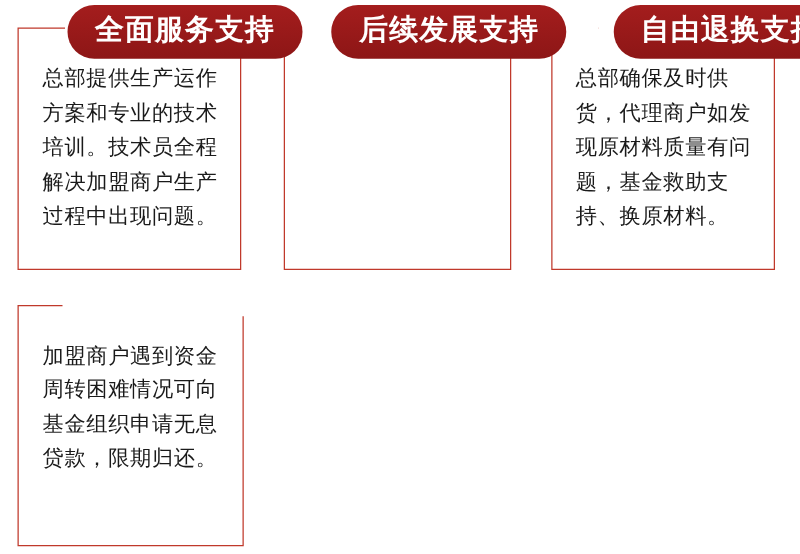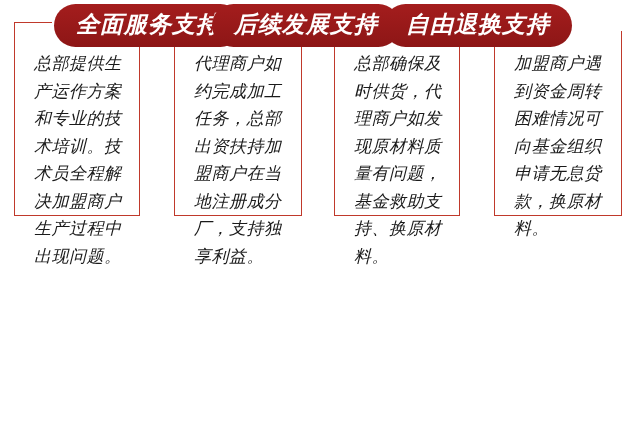--- a/index.html
+++ b/index.html
@@ -10,24 +10,23 @@
   body {
     width: 640px;
     height: 443px;
     font-family: "DejaVu Sans", sans-serif;
     overflow: hidden;
   }
   .grid {
     width: 640px;
     height: 443px;
     display: grid;
-    grid-template-columns: 1fr 1fr 1fr 1fr;
+    grid-template-columns: 1fr 1fr 1fr;
     grid-template-rows: 1fr 1fr;
     box-sizing: border-box;
-    font-style: italic;
   }
   .cell {
     position: relative;
     box-sizing: border-box;
     padding: 0;
   }
   
   .card {
     position: absolute;
     left: 16px;
@@ -94,29 +93,28 @@
     <div class="card"></div>
     <div class="notch" style="left:52px; width:216px;"></div>
     <div class="pill" style="left:54px;">全面服务支持</div>
     <div class="body-text">总部提供生产运作方案和专业的技术培训。技术员全程解决加盟商户生产过程中出现问题。</div>
   </div>
 
   <div class="cell tr">
     <div class="card"></div>
     <div class="notch" style="left:50px; width:216px;"></div>
     <div class="pill" style="left:52px;text-align:center;">后续发展支持</div>
-    <div class="body-text">代理商户如约完成加工任务，总部出资扶持加盟商户在当地注册成分厂，支持独享利益。</div>
   </div>
 
   <div class="cell bl">
     <div class="card"></div>
     <div class="notch" style="left:52px; width:216px;"></div>
     <div class="pill" style="left:64px;">自由退换支持</div>
     <div class="body-text">总部确保及时供货，代理商户如发现原材料质量有问题，基金救助支持、换原材料。</div>
   </div>
 
   <div class="cell br">
     <div class="card"></div>
     <div class="notch" style="left:50px; width:216px;"></div>
-    <div class="body-text">加盟商户遇到资金周转困难情况可向基金组织申请无息贷款，换原材料。</div>
+    <div class="body-text">加盟商户遇到资金周转困难情况可向基金组织申请无息贷款，限期归还。</div>
   </div>
 
 </div>
 
 </body></html>

